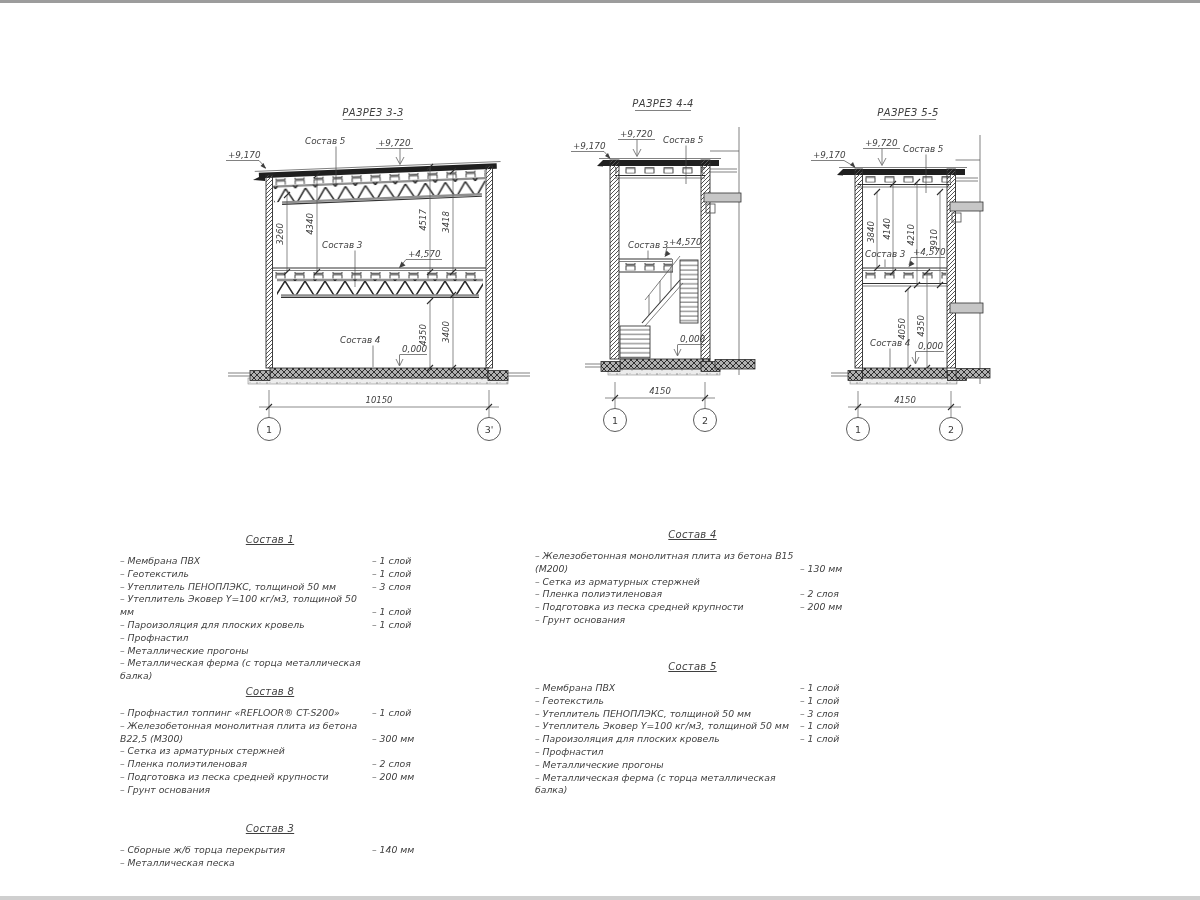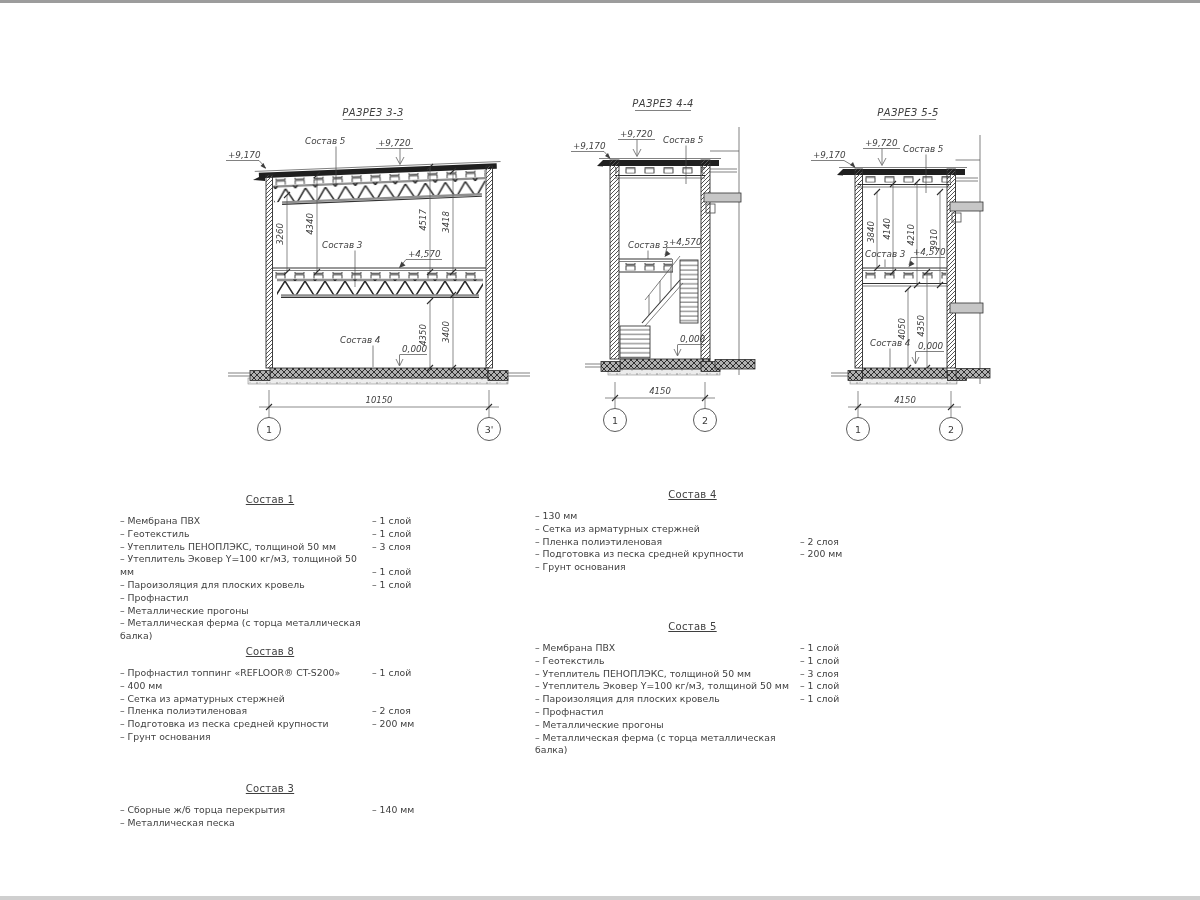--- a/index.html
+++ b/index.html
@@ -15,21 +15,21 @@
   .ta{font-size:9.5px;font-style:normal;fill:#3a3a3a;}
   .ln{stroke:#333;stroke-width:1.1;fill:none;}
   .lt{stroke:#4a4a4a;stroke-width:.7;fill:none;}
   .dm{stroke:#5a5a5a;stroke-width:.7;fill:none;}
   .sl{stroke:#2e2e2e;stroke-width:1.1;fill:none;}
   .ch{stroke:#8f8f8f;stroke-width:2.4;fill:none;}
   .wall{fill:url(#wh);stroke:#2e2e2e;stroke-width:.9;}
   .xhr{fill:url(#xh);stroke:#2a2a2a;stroke-width:.8;}
   .band{fill:#c6c6c6;stroke:#333;stroke-width:.8;}
   .head{fill:#3f3f3f;}
-  .comp{position:absolute;color:#3f3f3f;}
+  .comp{position:absolute;color:#3f3f3f;font-style:italic;margin-top:40px;}
   .comp-title{font-size:10px;text-align:center;text-decoration:underline;
               margin-bottom:10px;letter-spacing:.3px;}
   .comp-row{display:flex;line-height:12.8px;font-size:9.3px;align-items:flex-end;}
   .comp-name{flex:1 1 auto;}
   .comp-val{flex:0 0 auto;}
   .cleft .comp-val{width:48px;}
   .cright .comp-val{width:50px;}
 </style>
 </head>
 <body>
@@ -446,21 +446,22 @@
 <div class="comp cleft" style="left:120px;top:646px;width:300px">
   <div class="comp-title">Состав 8</div>
   <div>
 
       <div class="comp-row">
         <span class="comp-name">– Профнастил топпинг «REFLOOR® CT-S200»</span>
         <span class="comp-val">– 1 слой</span>
       </div>
 
       <div class="comp-row">
-        <span class="comp-val">– 400 мм</span>
+        <span class="comp-name">– Железобетонная  монолитная плита из бетона В22,5 (М300)</span>
+        <span class="comp-val">– 300 мм</span>
       </div>
 
       <div class="comp-row">
         <span class="comp-name">– Сетка из арматурных стержней</span>
         <span class="comp-val"></span>
       </div>
 
       <div class="comp-row">
         <span class="comp-name">– Пленка полиэтиленовая</span>
         <span class="comp-val">– 2 слоя</span>
@@ -492,20 +493,21 @@
         <span class="comp-val"></span>
       </div>
     </div>
 </div>
 
 <div class="comp cright" style="left:535px;top:489px;width:315px">
   <div class="comp-title">Состав 4</div>
   <div>
 
       <div class="comp-row">
+        <span class="comp-name">– Железобетонная  монолитная плита из бетона В15 (М200)</span>
         <span class="comp-val">– 130 мм</span>
       </div>
 
       <div class="comp-row">
         <span class="comp-name">– Сетка из арматурных стержней</span>
         <span class="comp-val"></span>
       </div>
 
       <div class="comp-row">
         <span class="comp-name">– Пленка полиэтиленовая</span>

